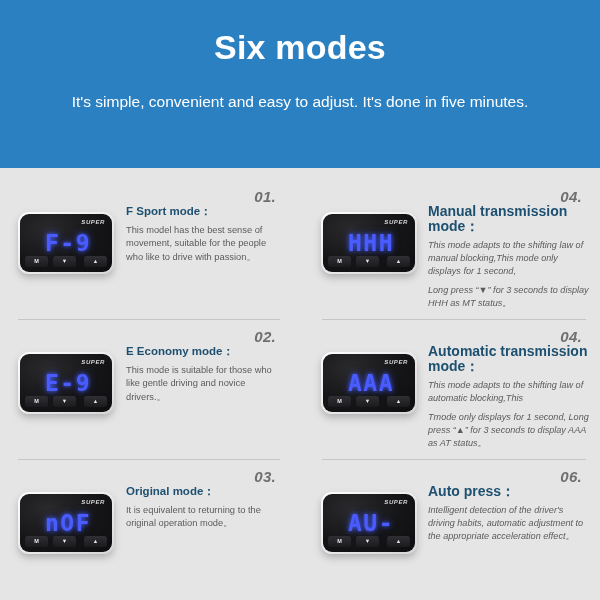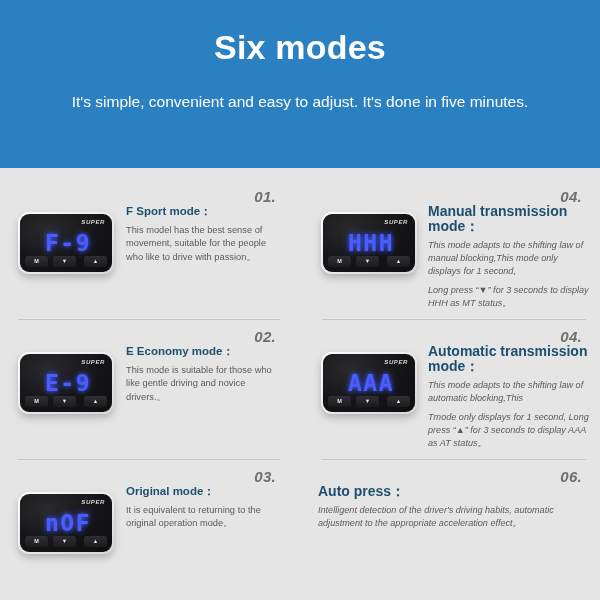--- a/index.html
+++ b/index.html
@@ -321,20 +321,33 @@
           <div class="mode-title">Automatic transmission mode：</div>
           <p class="mode-desc">This mode adapts to the shifting law of automatic blocking,This</p>
           <p class="mode-desc">Tmode only displays for 1 second, Long press “▲” for 3 seconds to display AAA as AT status。</p>
         </div>
       </div>
     </div>
 
     <div class="mode-row">
       <div class="row-number">06.</div>
       <div class="row-body">
+        <div class="device-wrap">
+          <div class="device">
+            <div class="device-face">
+              <div class="device-brand">SUPER</div>
+              <div class="device-display">AU-</div>
+              <div class="device-buttons">
+                <div class="dev-btn b1">M</div>
+                <div class="dev-btn b2">▼</div>
+                <div class="dev-btn b3">▲</div>
+              </div>
+            </div>
+          </div>
+        </div>
         <div class="mode-text">
           <div class="mode-title">Auto press：</div>
           <p class="mode-desc">Intelligent detection of the driver's driving habits, automatic adjustment to the appropriate acceleration effect。</p>
         </div>
       </div>
     </div>
 
   </div>
 </div>
 

